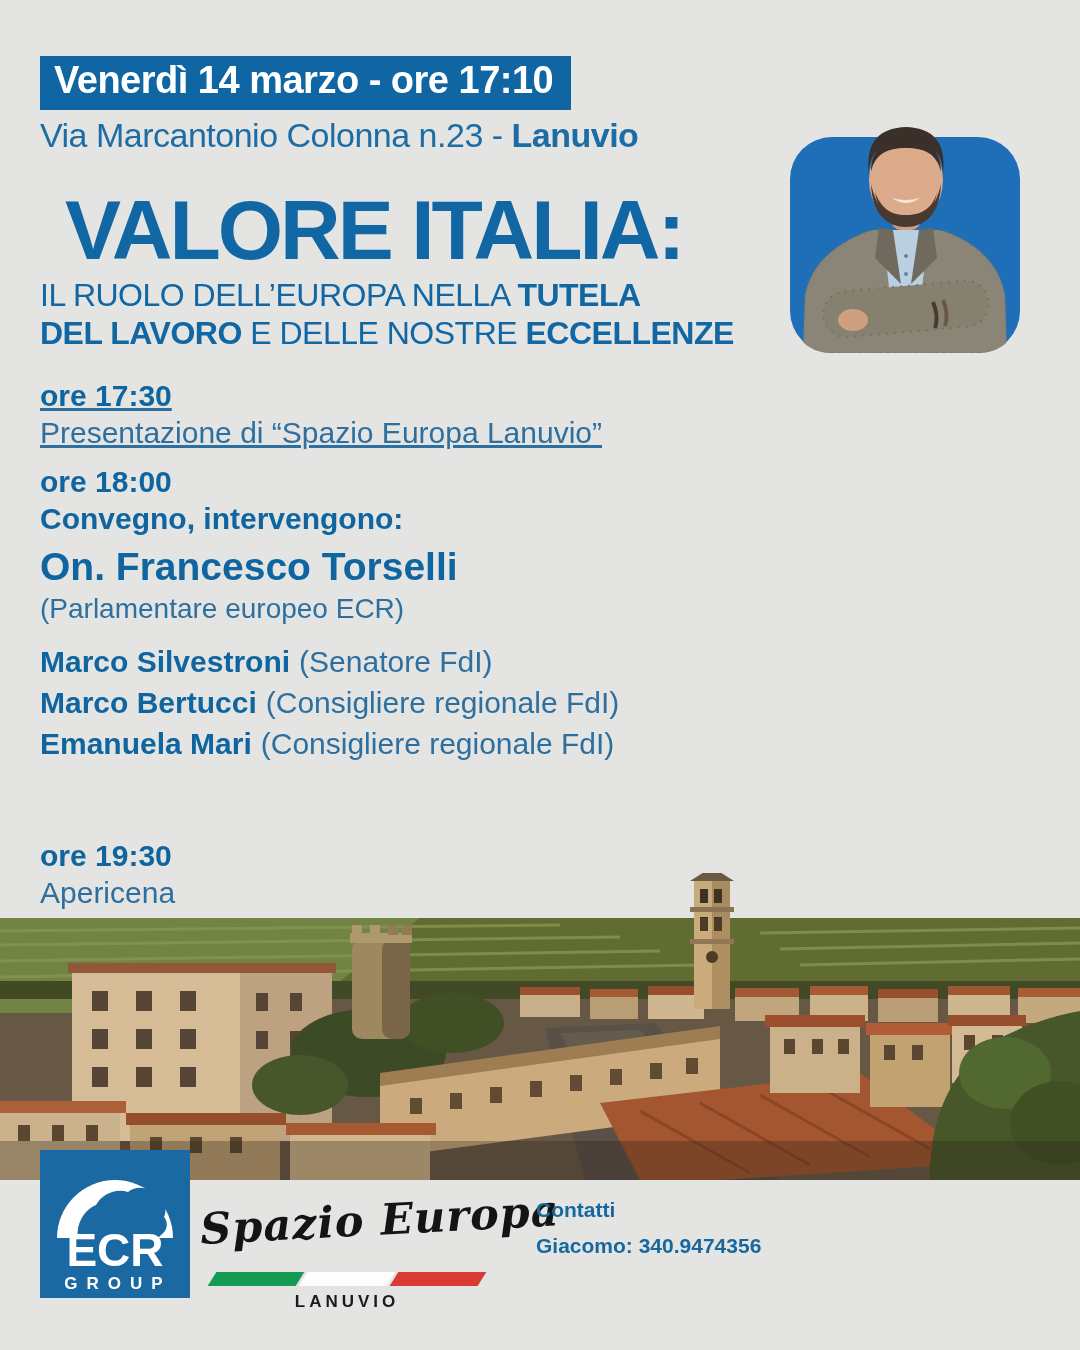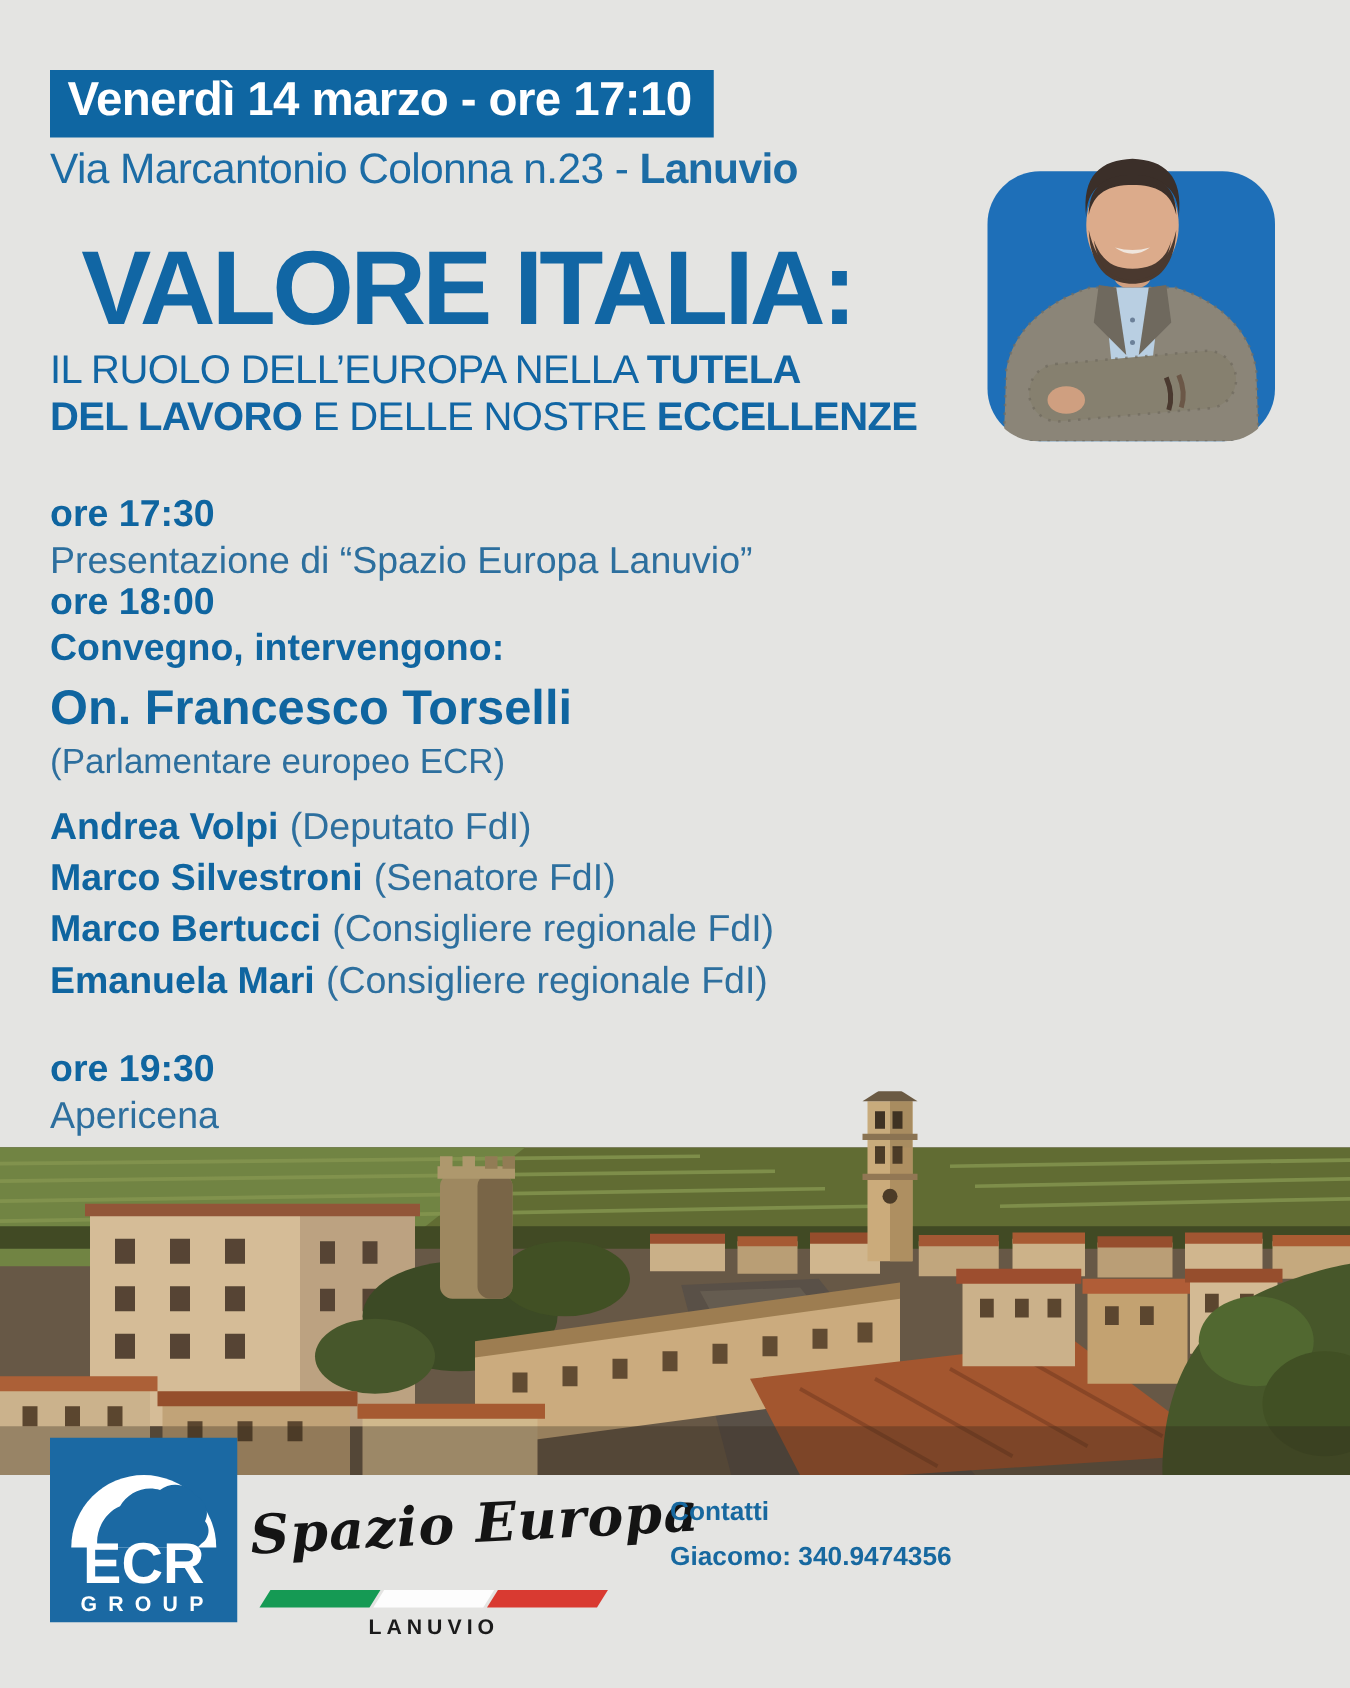--- a/index.html
+++ b/index.html
@@ -48,21 +48,21 @@
     font-size:32px;line-height:38px;letter-spacing:-0.5px;
     white-space:nowrap;
   }
 
   
   .portrait{left:775px;top:88px;width:260px;height:270px;}
 
   
   .sched{color:var(--blue-text);font-size:30px;line-height:31px;white-space:nowrap;}
   .sched .time{color:var(--blue-bold);font-weight:700;margin-bottom:6px;}
-  .s1{left:40px;top:396px;}
+  .s1{left:40px;top:380px;text-decoration:underline;}
   .s2{left:40px;top:466px;}
   .s3{left:40px;top:840px;}
   .convegno{color:var(--blue-bold);font-weight:700;margin-bottom:12px;}
   .main-speaker-name{color:var(--blue-bold);font-weight:700;font-size:39px;line-height:42px;}
   .main-speaker-role{font-size:28px;line-height:42px;margin-bottom:16px;}
   .speaker{margin-bottom:10px;}
   .speaker .name{color:var(--blue-bold);font-weight:700;}
   .speaker .role{margin-left:9px;}
 
   
@@ -151,23 +151,20 @@
   <div class="time">ore 17:30</div>
   <div>Presentazione di “Spazio Europa Lanuvio”</div>
 </div>
 
 <div class="abs sched s2">
   <div class="time">ore 18:00</div>
   <div class="convegno">Convegno, intervengono:</div>
   <div class="main-speaker-name">On. Francesco Torselli</div>
   <div class="main-speaker-role">(Parlamentare europeo ECR)</div>
 
-  <div class="speaker">
-    <span class="name">Andrea Volpi</span><span class="role">(Deputato FdI)</span>
-  </div>
   <div class="speaker">
     <span class="name">Marco Silvestroni</span><span class="role">(Senatore FdI)</span>
   </div>
   <div class="speaker">
     <span class="name">Marco Bertucci</span><span class="role">(Consigliere regionale FdI)</span>
   </div>
   <div class="speaker">
     <span class="name">Emanuela Mari</span><span class="role">(Consigliere regionale FdI)</span>
   </div>
 </div>

